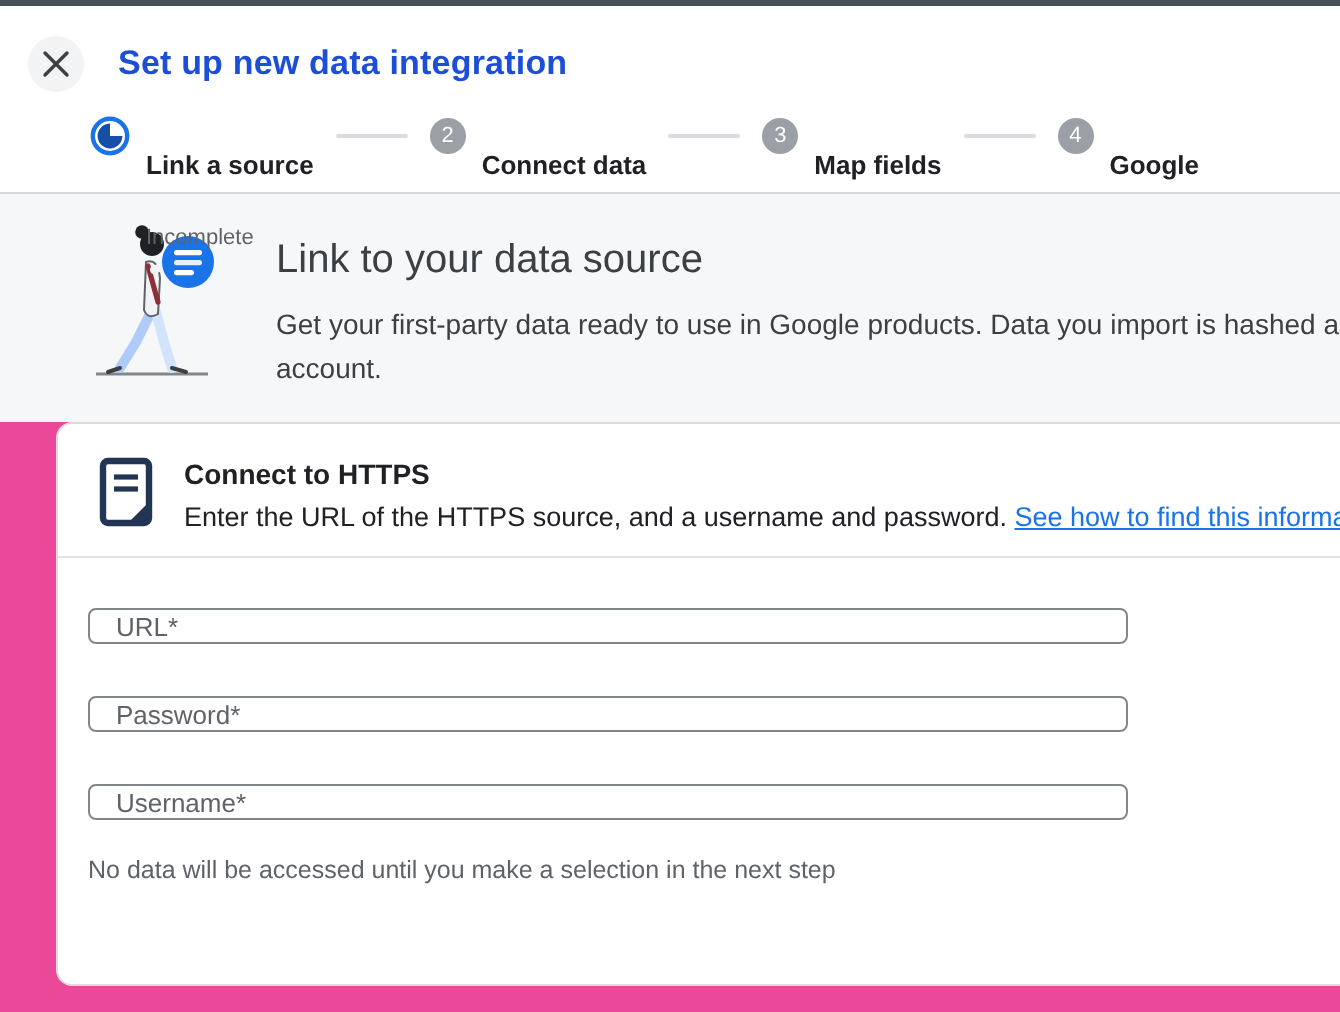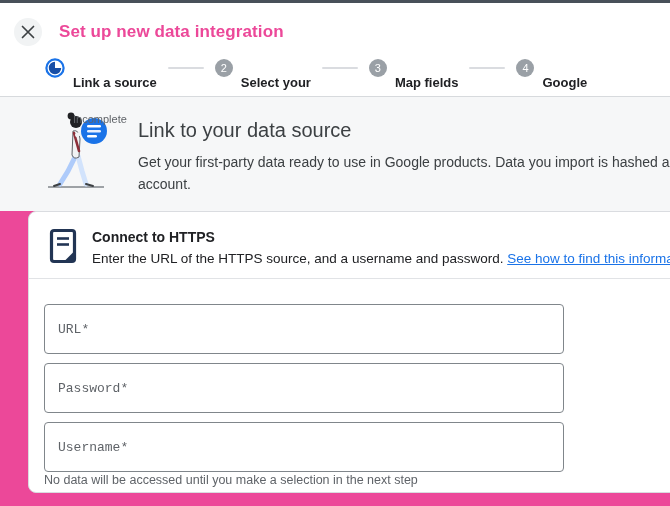--- a/index.html
+++ b/index.html
@@ -11,21 +11,21 @@
   }
   .topbar { height:3px; width:670px; background:#485059; }
 
   
   .header-wrap { background:#fff; border-bottom:1px solid #d7dadd; height:94px; }
   .title-row { display:flex; align-items:center; padding:11px 0 0 14px; height:46px; }
   .close-btn {
     width:28px; height:28px; border-radius:50%; background:#f1f3f4; border:none;
     display:flex; align-items:center; justify-content:center; cursor:pointer; flex:0 0 auto;
   }
-  .page-title { margin-left:17px; font-size:17px; color:#ec4899; letter-spacing:.1px; }
+  .page-title { margin-left:17px; font-size:17px; color:#1d4ed8; letter-spacing:.1px; }
 
   
   .stepper { position:relative; display:flex; align-items:center; padding-left:45px; margin-top:9px; height:20px; }
   .step-icon { width:20px; height:20px; flex:0 0 auto; margin-right:8px; }
   .step-label { font-size:13px; font-weight:600; color:#202124; white-space:nowrap;margin-top:29px; }
   .step-sublabel { position:absolute; left:73px; top:23px; font-size:11px; color:#5f6368; font-weight:400;margin-top:32px; }
   .connector { width:36px; height:2px; background:#dadce0; border-radius:1px; margin:0 11px; flex:0 0 auto; }
   .step-circle {
     width:18px; height:18px; border-radius:50%; background:#9aa0a6; color:#fff;
     font-size:11px; display:flex; align-items:center; justify-content:center; margin-right:8px; flex:0 0 auto;
@@ -48,23 +48,23 @@
     border:1px solid #dadce0; border-radius:8px; position:relative;
   }
   .card-header { display:flex; padding:16px 20px 13px 20px; border-bottom:1px solid #e1e3e6; height:67px; }
   .card-doc-icon { width:28px; height:36px; flex:0 0 auto; }
   .card-header-text { margin-left:15px; padding-top:1px; }
   .card-title { font-size:14px; font-weight:600; color:#202124; margin-bottom:6px; }
   .card-desc { font-size:13.5px; color:#202124; }
   .card-desc a { color:#1a73e8; text-decoration:underline; }
   .card-body { padding:25px 0 0 15px; }
   .field {
-    width:520px; height:50px; border:1px solid #80868b; border-radius:4px; background:#fff;
-    margin-bottom:9px; display:block; padding:0 0 0 13px; font-size:13px; color:#202124;
-    font-family:Liberation Mono, monospace; outline:none;
+    width:520px; height:18px; border:1px solid #80868b; border-radius:4px; background:#fff;
+    margin-bottom:26px; display:block; padding:0 0 0 13px; font-size:13px; color:#202124;
+    font-family:Liberation Sans, sans-serif; outline:none;
   }
   .field::placeholder { color:#5f6368; opacity:1; }
   .card-note { font-size:12.5px; color:#5f6368; margin-top:-8px; }
 </style>
 </head>
 <body>
 
 <div class="topbar"></div>
 
 <div class="header-wrap">
@@ -88,21 +88,21 @@
         </svg>
       </span>
       <span class="step-label">Link a source</span>
     </div>
     <span class="step-sublabel">Incomplete</span>
 
     <div class="connector"></div>
 
     <div class="step-item">
       <span class="step-circle">2</span>
-      <span class="step-label">Select your</span>
+      <span class="step-label">Connect data</span>
     </div>
 
     <div class="connector"></div>
 
     <div class="step-item">
       <span class="step-circle">3</span>
       <span class="step-label">Map fields</span>
     </div>
 
     <div class="connector"></div>

